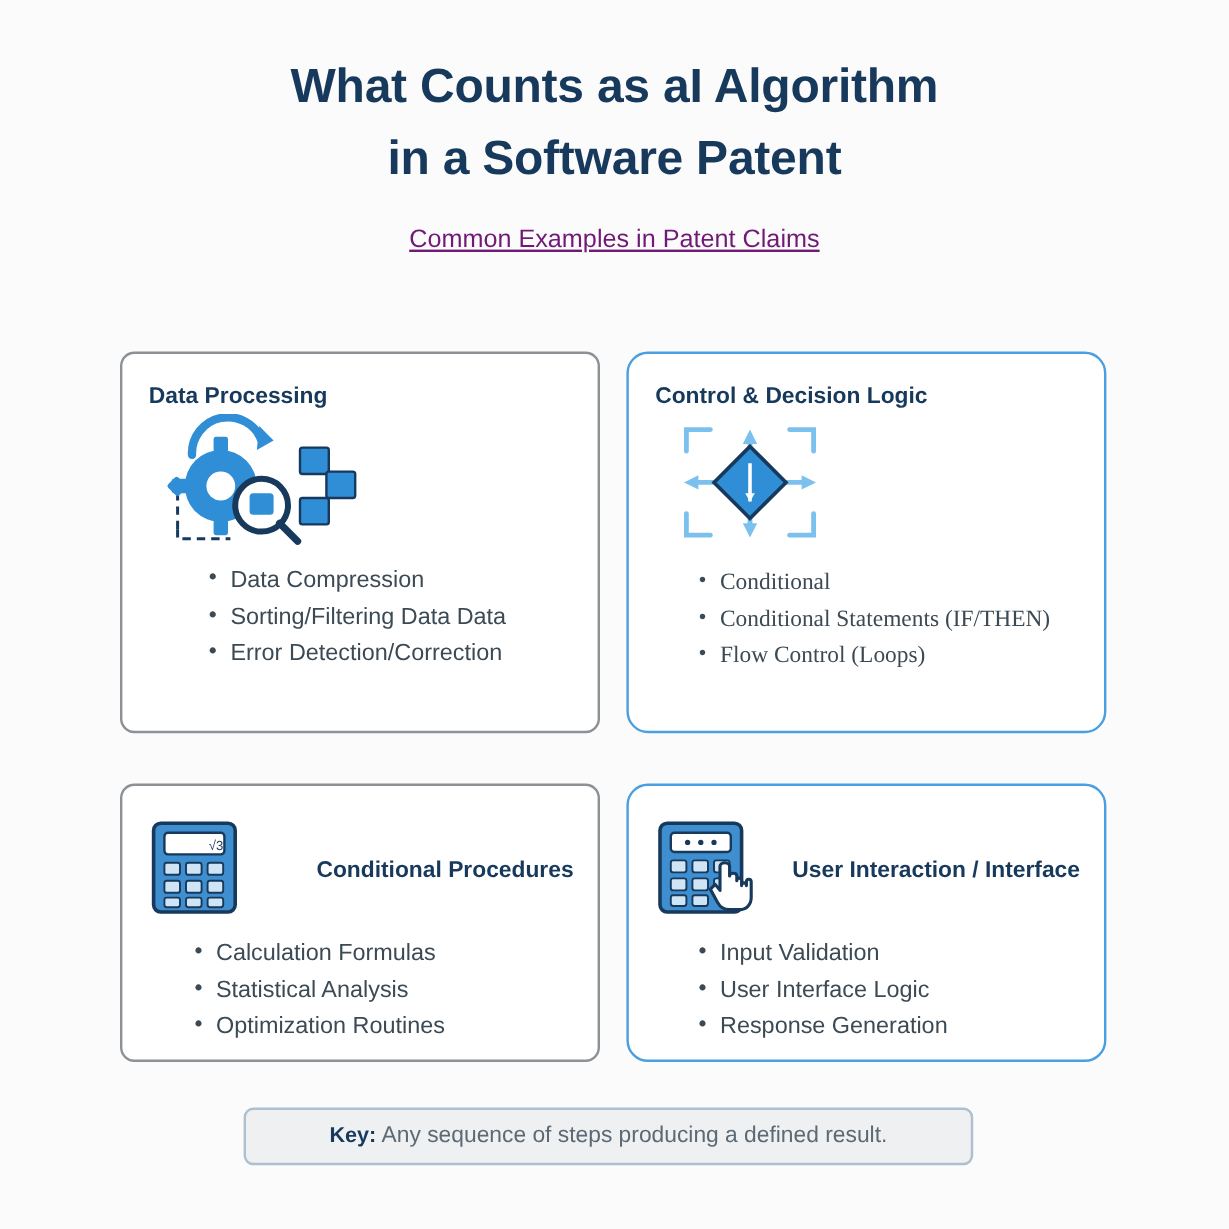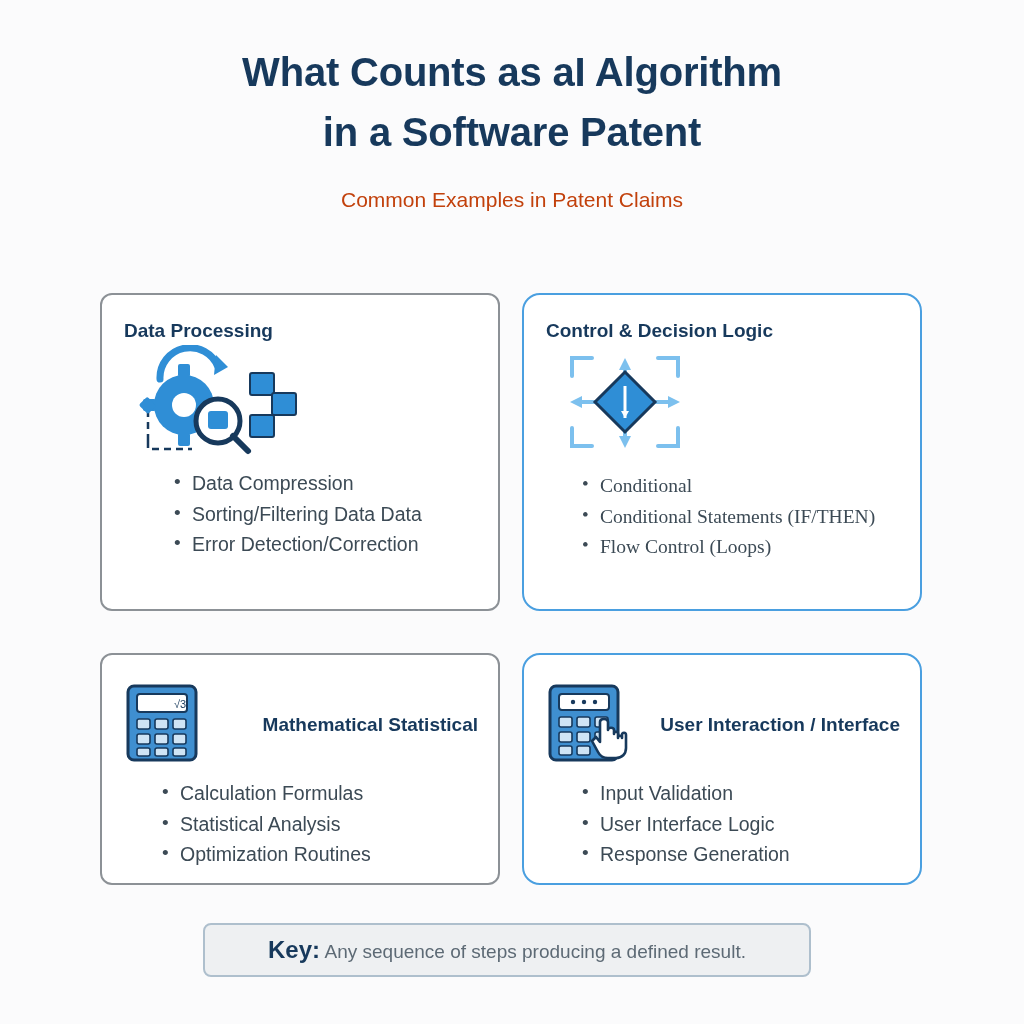--- a/index.html
+++ b/index.html
@@ -31,24 +31,25 @@
     font-size: 40px;
     font-weight: bold;
     line-height: 1.5;
     letter-spacing: -0.2px;
     margin: 0;
   }
   .title .line {
     display: block;
   }
   .subtitle {
-    color: #c2410c;
+    color: #701a75;
     font-size: 21px;
     margin-top: 26px;
     font-weight: normal;
+    text-decoration: underline;
   }
 
   
   .grid {
     position: absolute;
     left: 100px;
     top: 293px;
     width: 822px;
     display: grid;
     grid-template-columns: 400px 400px;
@@ -133,21 +134,21 @@
     width: 608px;
     box-sizing: border-box;
     background: #eef0f2;
     border: 2px solid #aebfcd;
     border-radius: 8px;
     padding: 11px 18px;
     text-align: center;
   }
   .keybar .k-label {
     color: #17395c;
-    font-size: 24px;
+    font-size: 18px;
     font-weight: bold;
     margin-top: 12px;
   }
   .keybar .k-text {
     color: #5d6a75;
     font-size: 19px;
   }
 </style>
 </head>
 <body>
@@ -259,21 +260,21 @@
               <rect x="13" y="54" width="13" height="10" rx="2"></rect>
               <rect x="31" y="54" width="13" height="10" rx="2"></rect>
               <rect x="49" y="54" width="13" height="10" rx="2"></rect>
               <rect x="13" y="68" width="13" height="8" rx="2"></rect>
               <rect x="31" y="68" width="13" height="8" rx="2"></rect>
               <rect x="49" y="68" width="13" height="8" rx="2"></rect>
             </g>
           </svg>
         </div>
         <div class="head-text">
-          <div class="card-title right">Mathematical Statistical</div>
+          <div class="card-title right">Conditional Procedures</div>
         </div>
       </div>
       <ul class="bullets">
         <li>Calculation Formulas</li>
         <li>Statistical Analysis</li>
         <li>Optimization Routines</li>
       </ul>
     </div>
 
     <div class="card blue c4">

